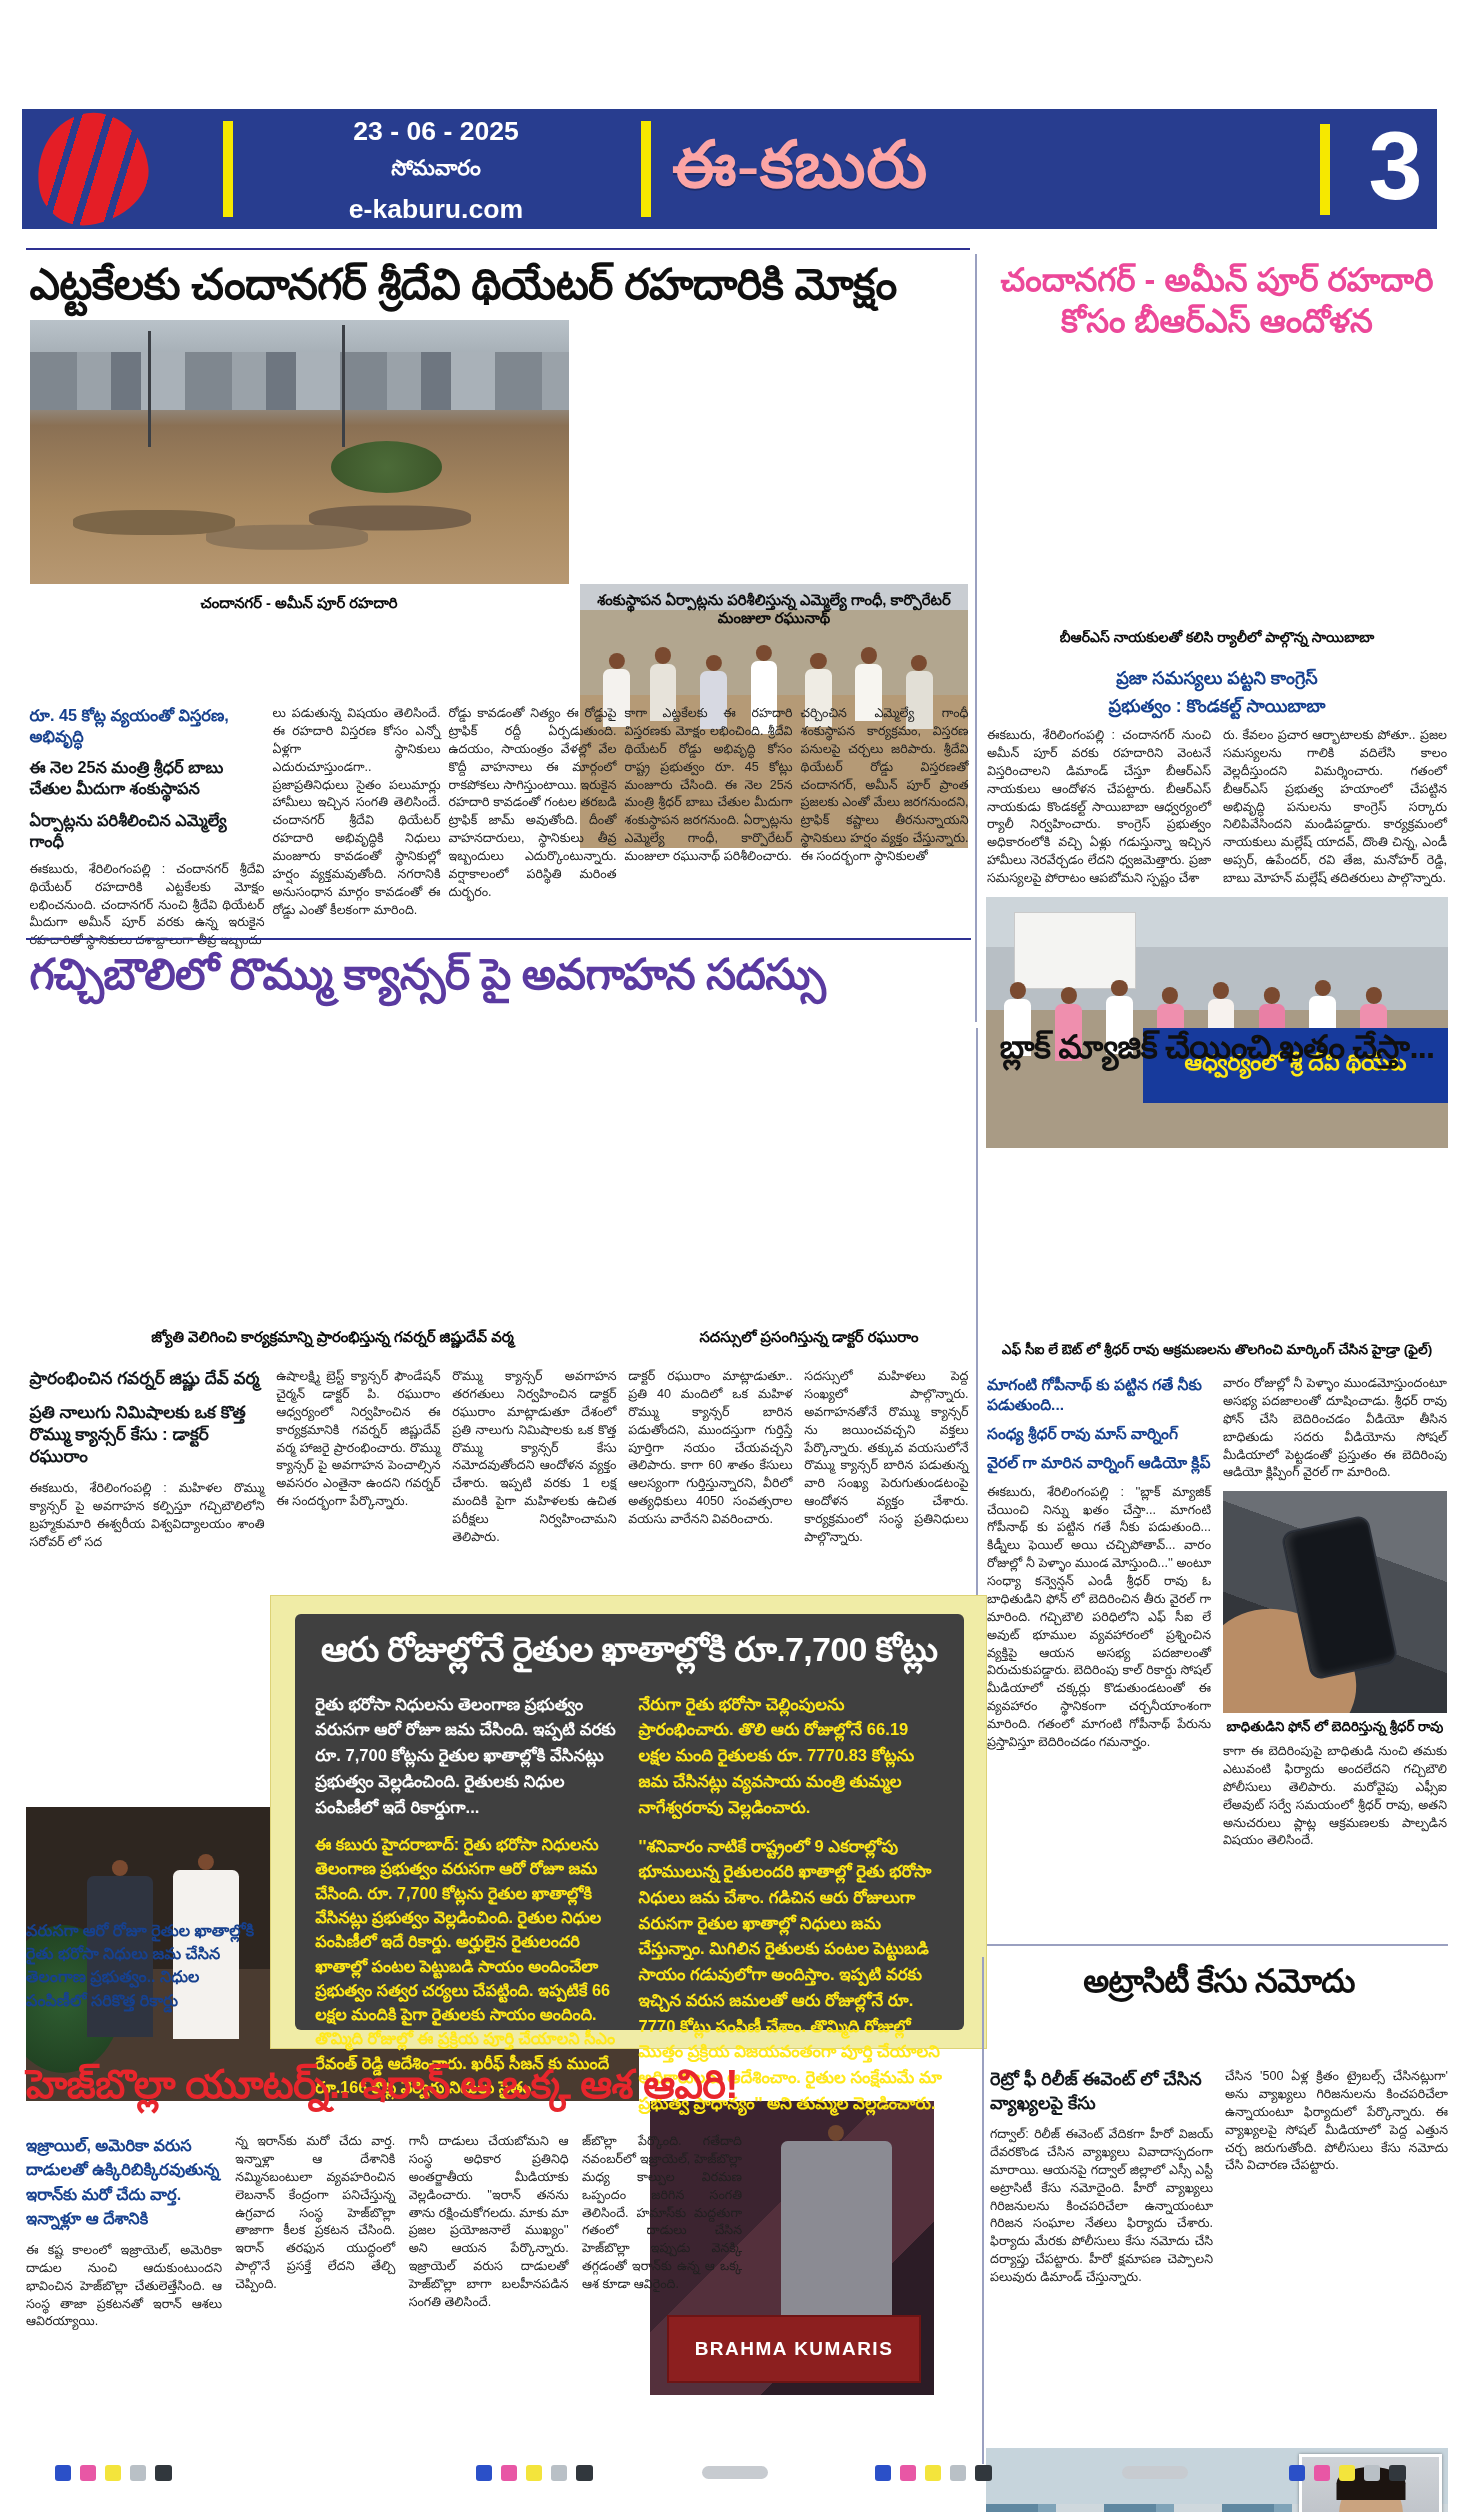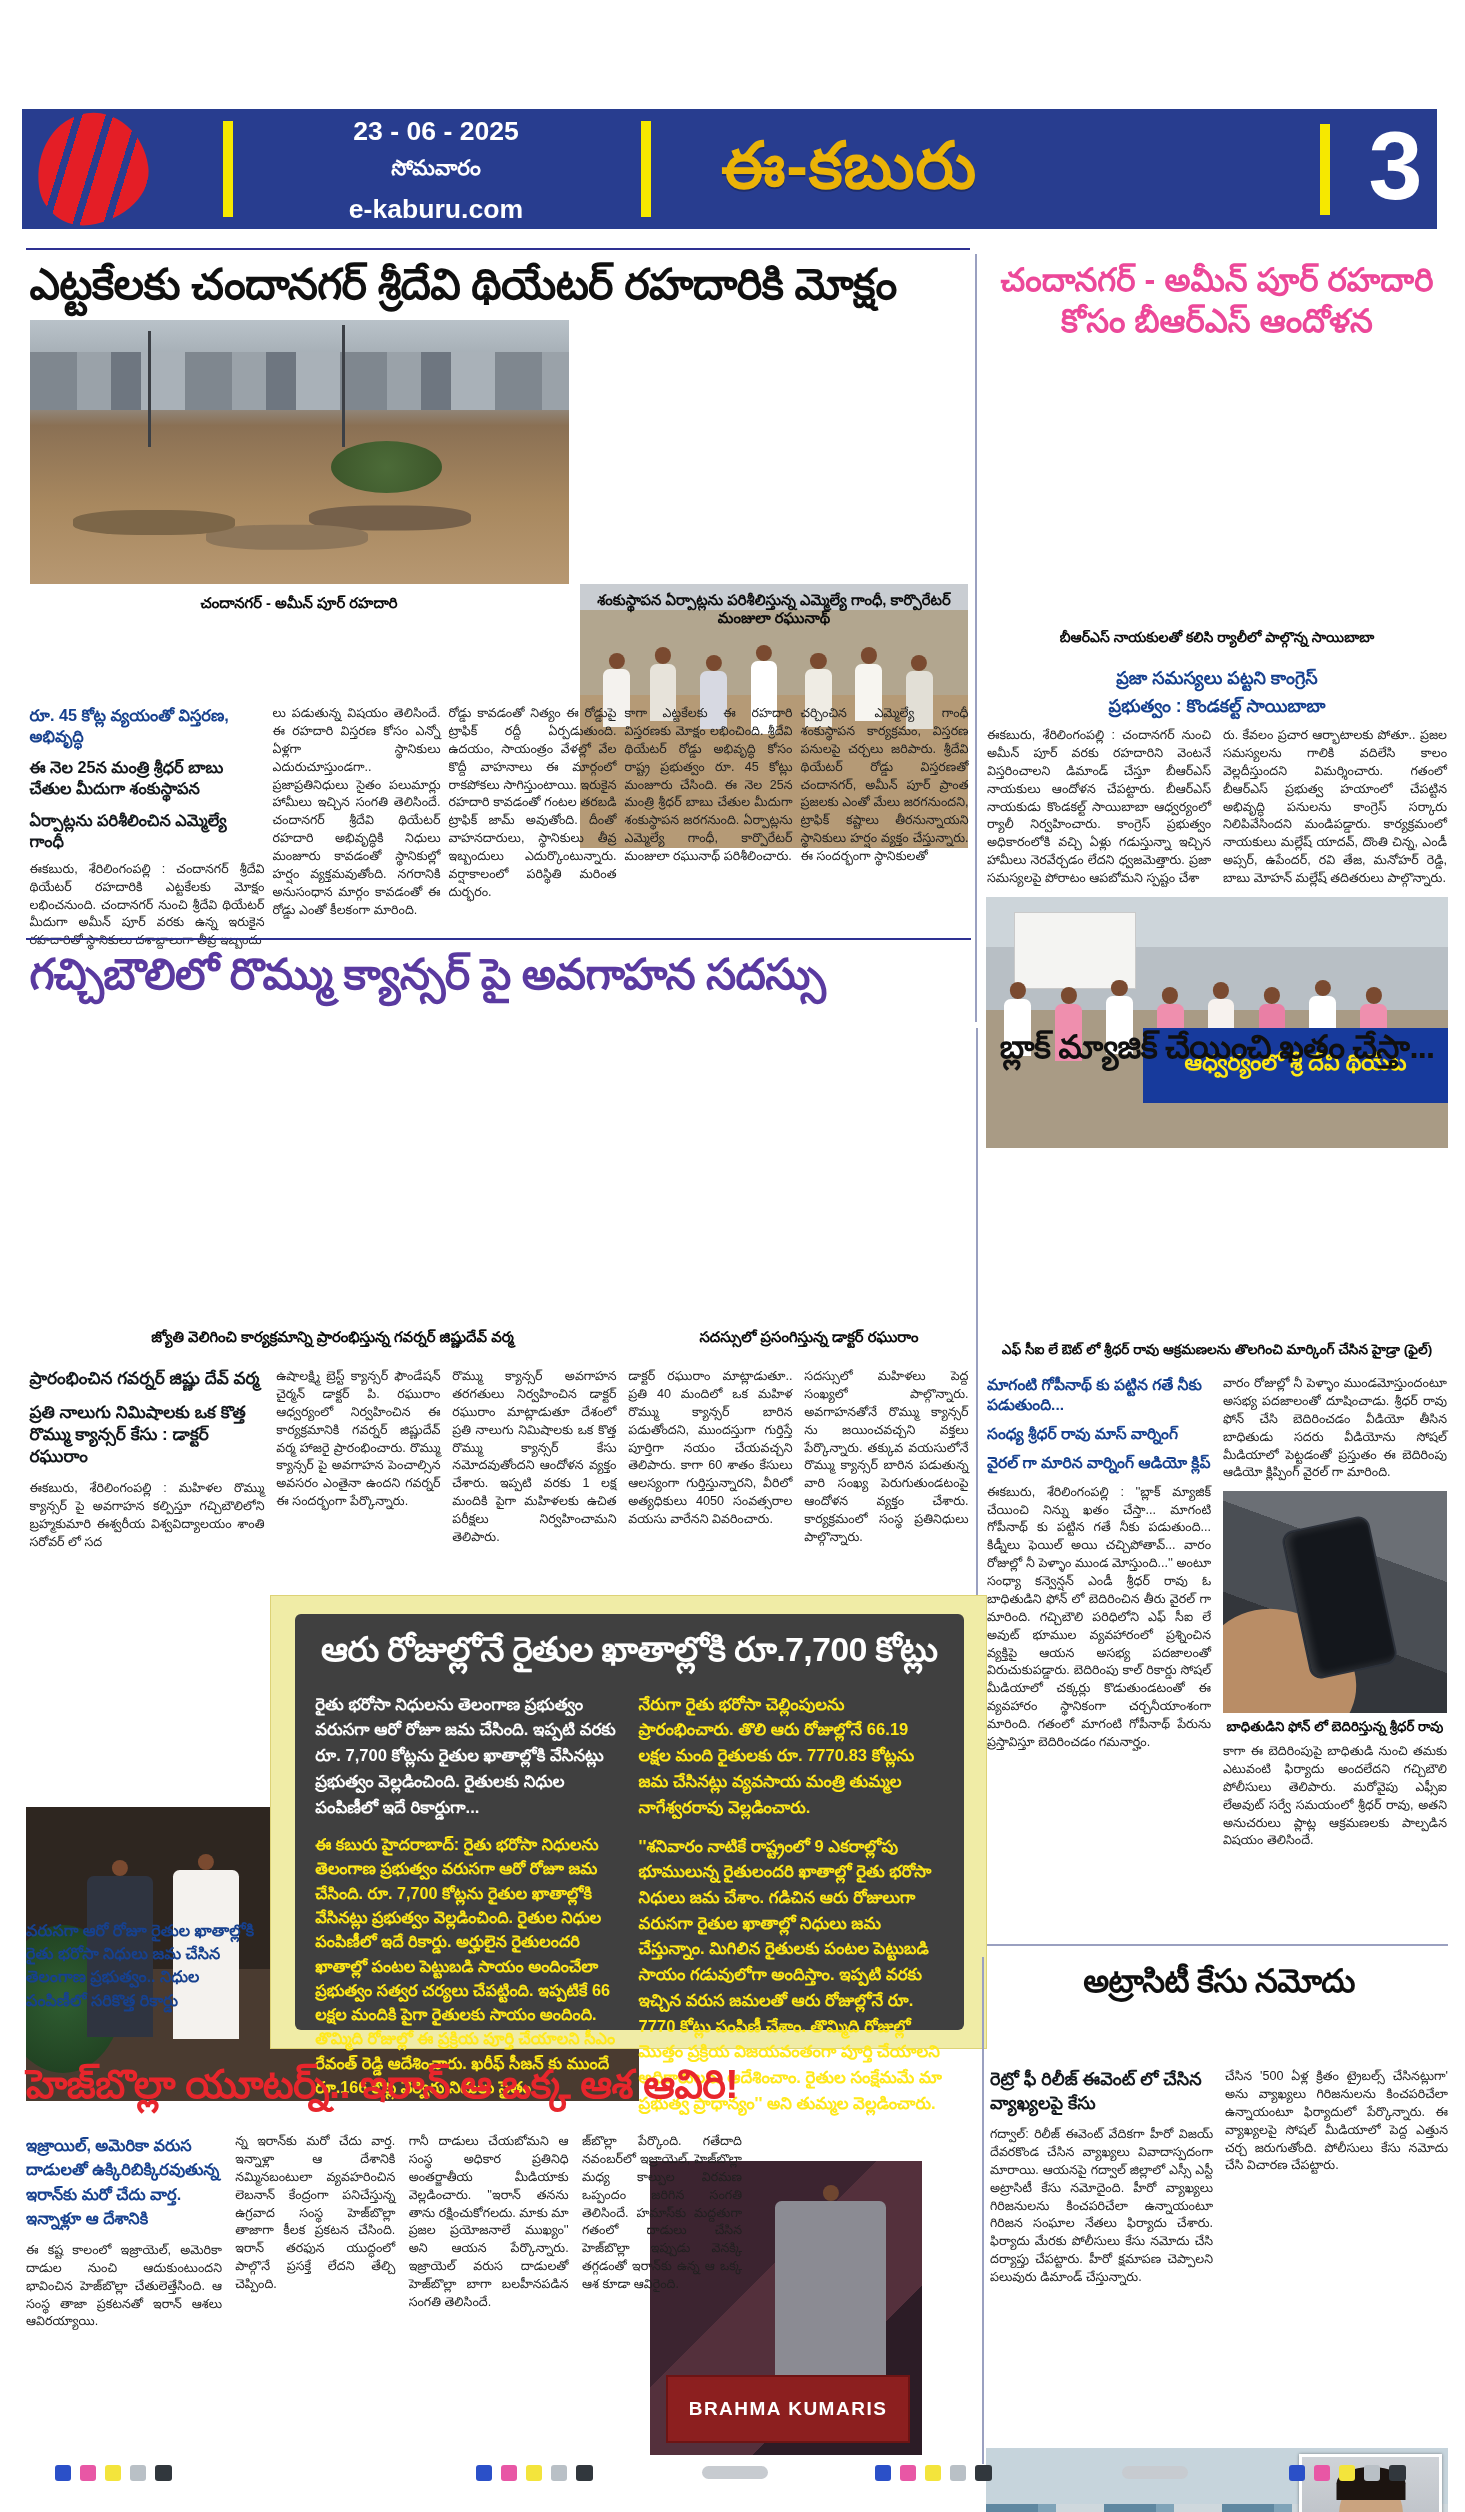--- a/index.html
+++ b/index.html
@@ -3,22 +3,22 @@
 <meta charset="utf-8">
 <style>
   html,body{margin:0;padding:0;background:#e8e8e8;}
   .page{position:relative;width:1466px;height:2512px;background:#ffffff;
         font-family:"Liberation Sans","DejaVu Sans",sans-serif;overflow:hidden;}
   .abs{position:absolute;}
   
   .hbar{background:#283d8f;}
   .ybar{background:#f6e800;}
   .hdate{color:#fff;text-align:center;font-weight:bold;}
-  .masthead{color:#eab308;font-weight:800;text-align:center;letter-spacing:0.7px;
-            text-shadow:0 1.5px 0 rgba(0,0,0,.25);}
+  .masthead{color:#fca5a5;font-weight:800;text-align:left;letter-spacing:0.7px;
+            text-shadow:0 1.5px 0 rgba(0,0,0,.25);font-family:Liberation Serif, serif;}
   .pageno{color:#fff;font-weight:800;text-align:center;}
   
   .headline{font-weight:800;color:#101010;letter-spacing:-0.7px;}
   .body-col{font-size:12.6px;line-height:1.42;color:#202020;text-align:justify;}
   .caption{font-weight:700;font-size:14.8px;color:#0b0b0b;text-align:center;line-height:1.25;}
   .sub-blue{color:#17418e;font-weight:800;}
   .sub-black{color:#14181c;font-weight:800;}
   .cols{display:flex;gap:11.8px;}
   .cols>div{flex:1;}
   .rule{background:#2e3192;}
@@ -122,21 +122,21 @@
 
   <div class="abs photo" style="left:26px;top:1028px;width:613px;height:294px;background:linear-gradient(180deg,#2e2620 0 55%,#4a3b30 55% 100%);">
     <div class="abs" style="left:-22px;top:40%;width:118px;height:148px;border-radius:50%;background:radial-gradient(circle,#2f5e31,#1d3a1e);"></div>
     <div class="fig" style="left:10%;top:18%;--shirt:#2f3440;height:177px;width:66px;"></div>
     <div class="fig" style="left:24%;top:16%;--shirt:#f4f2ee;height:185px;width:66px;"></div>
     <div class="fig" style="left:56%;top:14%;--shirt:#ffffff;height:192px;width:70px;"></div>
     <div class="fig" style="left:72%;top:16%;--shirt:#f7f5f0;height:185px;width:70px;"></div>
     <div class="abs" style="left:45.5%;top:22%;width:11.8px;height:60%;background:linear-gradient(90deg,#8a6420,#d4a43c,#8a6420);"></div>
     <div class="abs" style="left:41%;top:18%;width:66px;height:19px;background:radial-gradient(circle at 12% 50%,#ffb53a 5.9px,transparent 6.6px),radial-gradient(circle at 50% 30%,#ffcf5a 6.6px,transparent 7.4px),radial-gradient(circle at 88% 50%,#ffb53a 5.9px,transparent 6.6px);"></div>
   </div>
-  <div class="abs photo" style="left:650px;top:1088px;width:272px;height:294px;background:linear-gradient(135deg,#3c2430 0 40%,#54303c 40% 70%,#2c1c26 70% 100%);">
+  <div class="abs photo" style="left:650px;top:1028px;width:272px;height:294px;background:linear-gradient(135deg,#3c2430 0 40%,#54303c 40% 70%,#2c1c26 70% 100%);padding-left:12px;">
     <div class="fig" style="left:46%;top:8%;--shirt:#8b8b93;--skin:#6f4630;width:111px;height:192px;"></div>
     <div class="abs" style="left:6%;bottom:4%;width:88%;height:22%;background:#8c1f1f;border:2.2px solid #6d1414;color:#fff;font-weight:800;font-size:19px;letter-spacing:1.5px;display:flex;align-items:center;justify-content:center;">BRAHMA KUMARIS</div>
   </div>
   <div class="abs caption" style="left:26px;top:1328px;width:613px;">జ్యోతి వెలిగించి కార్యక్రమాన్ని ప్రారంభిస్తున్న గవర్నర్ జిష్ణుదేవ్ వర్మ</div>
   <div class="abs caption" style="left:650px;top:1328px;width:318px;">సదస్సులో ప్రసంగిస్తున్న డాక్టర్ రఘురాం</div>
 
   <div class="abs cols" style="left:29.5px;top:1368px;width:939px;height:226px;">
     <div style="flex:0 0 235px;">
       <div class="sub-black" style="font-size:17px;line-height:1.3;">ప్రారంభించిన గవర్నర్ జిష్ణు దేవ్ వర్మ</div>
       <div class="sub-black" style="font-size:17px;line-height:1.3;margin-top:11.8px;">ప్రతి నాలుగు నిమిషాలకు ఒక కొత్త రొమ్ము క్యాన్సర్ కేసు : డాక్టర్ రఘురాం</div>

